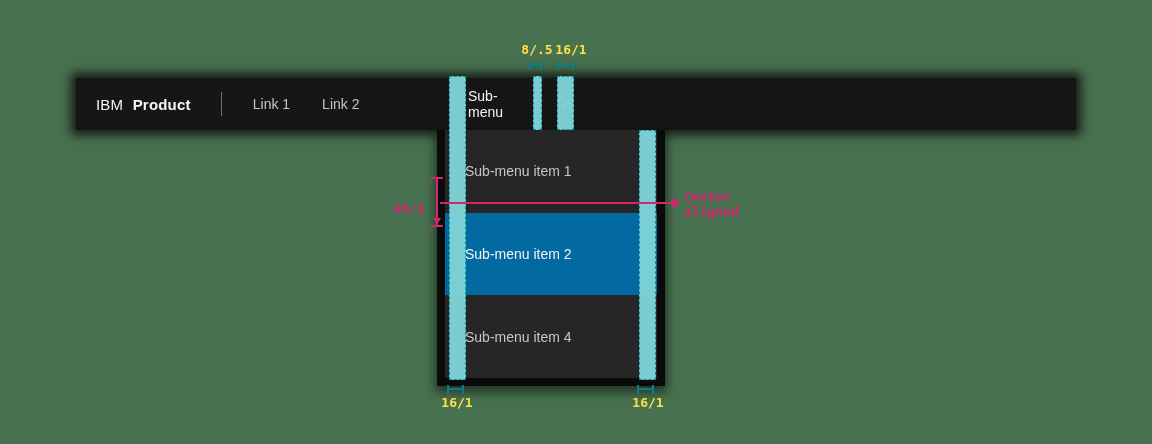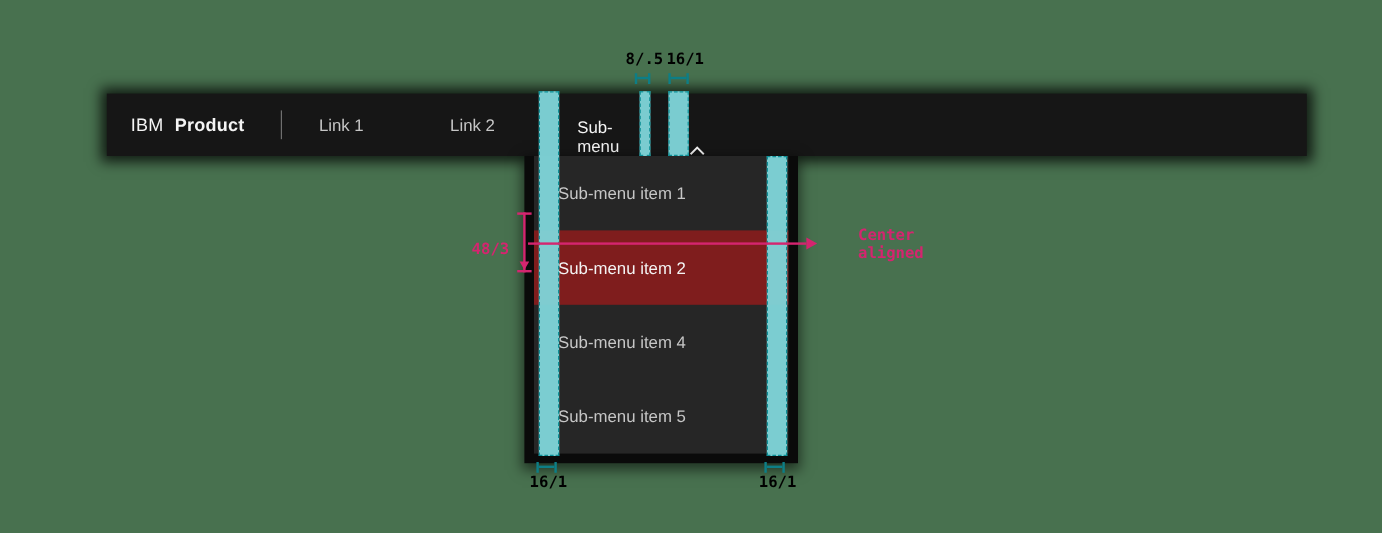--- a/index.html
+++ b/index.html
@@ -1,63 +1,63 @@
 <!DOCTYPE html>
 <html><head>
 <meta charset="utf-8">
 <style>
   * { margin:0; padding:0; box-sizing:border-box; }
   html,body { width:1152px; height:444px; background:#48714f; font-family:"Liberation Sans", sans-serif; }
   .stage { position:relative; width:1152px; height:444px; background:#48714f; overflow:hidden; }
 
   
   .header {
-    position:absolute; left:89px; top:78px; width:1000px; height:52px;
+    position:absolute; left:76px; top:78px; width:1000px; height:52px;
     background:#161616; display:flex; align-items:center;
     box-shadow:0 0 10px 5px rgba(0,0,0,0.75);
   }
   .brand { color:#f4f4f4; font-size:15px; padding-left:20px; white-space:nowrap; letter-spacing:0.2px; }
   .brand .prefix { font-weight:400; }
   .brand .name { font-weight:700; margin-left:5px; }
   .hdr-divider { width:1px; height:24px; background:#6f6f6f; margin-left:30px; }
-  .nav { display:flex; align-items:center; height:100%; margin-left:15px;gap:40px; }
+  .nav { display:flex; align-items:center; height:100%; margin-left:15px; }
   .nav-link { color:#c6c6c6; font-size:14px; padding:0 16px; height:100%; display:flex; align-items:center; cursor:pointer; }
   .submenu-trigger {
     position:absolute; left:375px; top:0; width:124px; height:52px;
-    display:flex; align-items:flex-end; padding-left:17px; color:#f4f4f4; font-size:14px; cursor:pointer;gap:38px;
+    display:flex; align-items:center; padding-left:17px; color:#f4f4f4; font-size:14px; cursor:pointer;gap:38px;
   }
   .chev { margin-left:13px; display:flex; align-items:center; }
 
   
   .dropdown-outer {
     position:absolute; left:437px; top:130px; width:228px; height:256px;
     background:#0a0a0a; box-shadow:0 4px 10px 2px rgba(0,0,0,0.55);
   }
   .menu {
     position:absolute; left:8px; top:0; width:212px; height:248px;
     background:#262626; display:flex; flex-direction:column;
   }
   .menu-item {
     flex:1; display:flex; align-items:center; padding-left:20px;
     color:#c6c6c6; font-size:14px; cursor:pointer;
   }
-  .menu-item.active { background:#7f1d1d; color:#f4f4f4; }
+  .menu-item.active { background:#0369a1; color:#f4f4f4; }
 
   
   .tealbar {
     position:absolute; background:#7fd4d8; border:1px dashed #0c949c; opacity:0.96;
   }
   .bar-a { left:449px; top:76px; width:17px; height:304px; }
   .bar-b { left:533px; top:76px; width:9px;  height:54px; }
   .bar-c { left:557px; top:76px; width:17px; height:54px; }
   .bar-d { left:639px; top:130px; width:17px; height:250px; }
 
   
   .t-label {
-    position:absolute; color:#000000; font-family:"DejaVu Sans Mono", monospace;
+    position:absolute; color:#fde047; font-family:"DejaVu Sans Mono", monospace;
     font-size:13px; font-weight:700; text-align:center; width:40px;
   }
   .ibeam { position:absolute; height:9px; border-left:2px solid #0d7e86; border-right:2px solid #0d7e86; }
   .ibeam::after { content:''; position:absolute; top:3px; left:0; right:0; height:2px; background:#0d7e86; }
 
   
   .vmeasure { position:absolute; left:436px; top:177px; width:2px; height:50px; background:#d4256f; }
   .vmeasure::before { content:''; position:absolute; left:-5px; top:0; width:12px; height:2px; background:#d4256f; }
   .vmeasure::after  { content:''; position:absolute; left:-5px; bottom:0; width:12px; height:2px; background:#d4256f; }
   .vmeasure .down-arrow {
@@ -67,21 +67,21 @@
   .p-label {
     position:absolute; color:#d4256f; font-family:"DejaVu Sans Mono", monospace;
     font-size:13px; font-weight:700; line-height:15px; white-space:nowrap;
   }
   .lbl-48 { left:393px; top:201px; width:38px; text-align:left; }
   .hleader { position:absolute; left:440px; top:202px; width:232px; height:2px; background:#d4256f; }
   .harrow {
     position:absolute; left:672px; top:198px; width:0; height:0;
     border-top:5px solid transparent; border-bottom:5px solid transparent; border-left:9px solid #d4256f;
   }
-  .lbl-center { left:715px; top:189px; }
+  .lbl-center { left:684px; top:189px; }
 </style>
 </head>
 <body>
 
 <div class="stage">
 
   <div class="header">
     <div class="brand">
       <span class="prefix">IBM</span>
       <span class="name">Product</span>
@@ -99,21 +99,20 @@
           </svg>
       </span>
     </div>
   </div>
 
   <div class="dropdown-outer">
     <div class="menu">
       <div class="menu-item">Sub-menu item 1</div>
       <div class="menu-item active">Sub-menu item 2</div>
       <div class="menu-item">Sub-menu item 4</div>
-      <div class="menu-item">Sub-menu item 5</div>
     </div>
   </div>
 
   <div class="tealbar bar-a"></div>
   <div class="tealbar bar-b"></div>
   <div class="tealbar bar-c"></div>
   <div class="tealbar bar-d"></div>
 
   <div class="t-label" style="left:517px; top:42px;">8/.5</div>
   <div class="t-label" style="left:551px; top:42px;">16/1</div>

